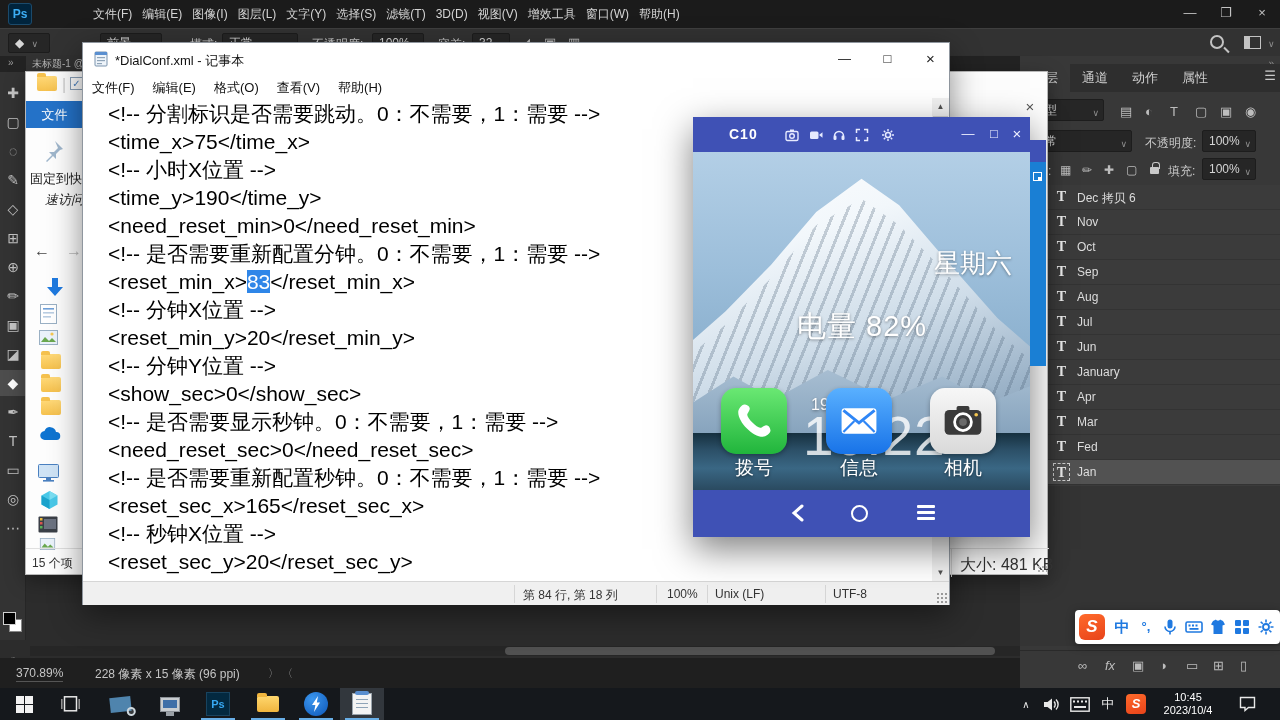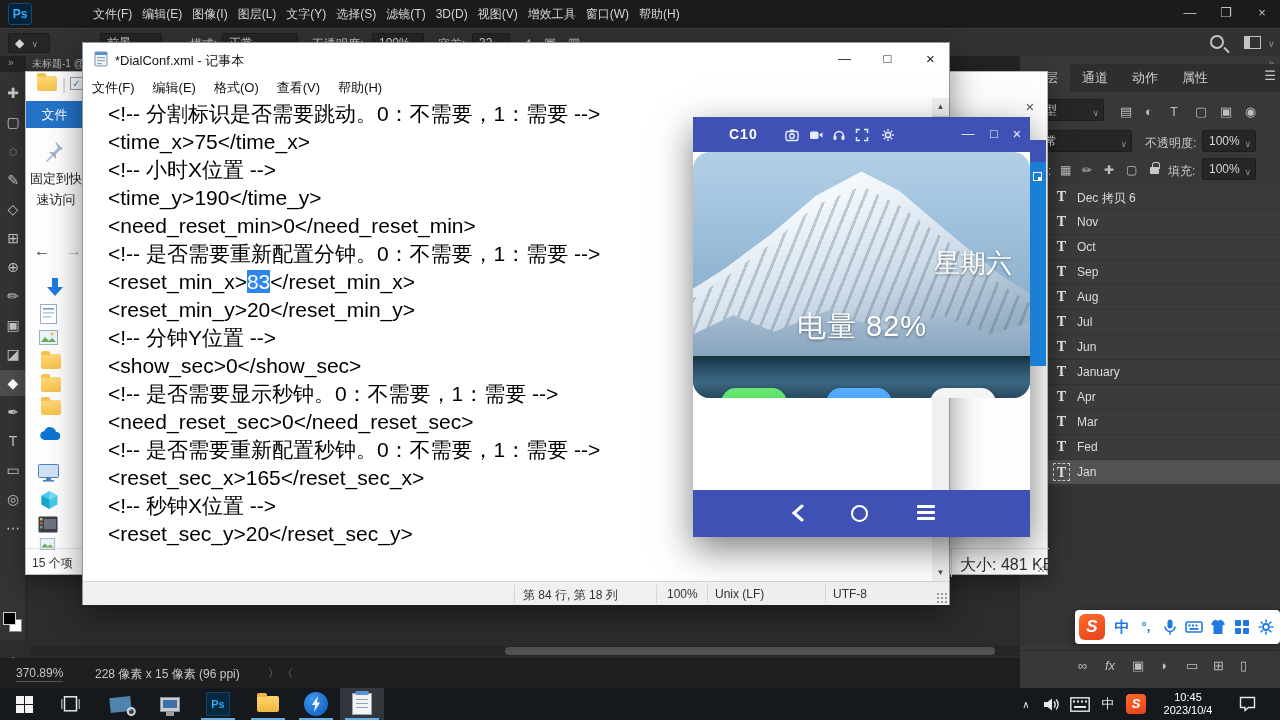--- a/index.html
+++ b/index.html
@@ -92,22 +92,22 @@
   .np-cell { position:absolute; top:5px; white-space:nowrap; }
   #np-grip { position:absolute; right:1px; bottom:1px; width:12px; height:12px;
     background-image:radial-gradient(#9a9a9a 1px, transparent 1.2px); background-size:4px 4px; }
 
   
   #emu { position:absolute; left:693px; top:117px; width:337px; height:420px; z-index:30; box-shadow:0 12px 34px rgba(0,0,0,0.5); }
   #emu-titlebar { position:absolute; left:0; top:0; width:337px; height:35px; background:#3f51b5; }
   #emu-title { position:absolute; left:36px; top:9px; color:#fff; font-weight:bold; font-size:14px; letter-spacing:1px; }
   .emu-tbicon { position:absolute; top:11px; width:14px; height:14px; }
   .emu-wc { position:absolute; top:0; width:26px; height:35px; color:#eef0ff; text-align:center; line-height:34px; font-size:13px; }
-  #emu-screen { position:absolute; left:0; top:35px; width:337px; height:246px; overflow:hidden;
-    background:linear-gradient(180deg,#b3cfe6 0%,#9cbeda 35%,#84aac9 70%,#6f97b8 100%);border-radius:17px; }
+  #emu-screen { position:absolute; left:0; top:35px; width:337px; height:338px; overflow:hidden;
+    background:linear-gradient(180deg,#b3cfe6 0%,#9cbeda 35%,#84aac9 70%,#6f97b8 100%); }
   #mtn-main { position:absolute; left:-6%; top:4%; width:112%; height:98%;
     background:linear-gradient(160deg,#ffffff 0%,#f2f7fb 25%,#cfdde9 50%,#9db4c9 72%,#7290ab 95%);
     clip-path:polygon(0 100%,0 58%,14% 44%,26% 30%,38% 14%,50% 4%,60% 12%,72% 28%,86% 46%,100% 60%,100% 100%); }
   #mtn-streaks { position:absolute; left:-6%; top:4%; width:112%; height:98%; opacity:.75;
     background:repeating-linear-gradient(112deg,rgba(74,96,118,0) 0 9px,rgba(74,96,118,.38) 9px 12px);
     clip-path:polygon(0 100%,0 62%,14% 48%,26% 34%,38% 18%,50% 10%,60% 18%,72% 32%,86% 50%,100% 64%,100% 100%); }
   #mtn-ridge { position:absolute; left:0; top:52%; width:100%; height:48%;
     background:linear-gradient(180deg,#bdcfdf 0%,#8ba7c0 60%,#6e8da9 100%);
     clip-path:polygon(0 100%,0 46%,12% 30%,24% 44%,40% 26%,58% 44%,74% 30%,88% 46%,100% 36%,100% 100%); }
   #shore { position:absolute; left:0; bottom:0; width:100%; height:17%;
@@ -358,21 +358,21 @@
   <div class="fold" style="left:11px;top:4px;"></div>
   <div style="position:absolute;left:36px;top:4px;color:#ccc;">|</div>
   <div style="position:absolute;left:44px;top:5px;width:13px;height:13px;border:1.5px solid #8aa0b8;color:#4a80c0;font-size:10px;line-height:11px;text-align:center;">✓</div>
   <div id="exp-close">×</div>
   <div id="exp-file-tab">文件</div>
 
   <svg style="position:absolute;left:16px;top:66px;" width="24" height="24" viewBox="0 0 24 24">
     <path d="M13 3l8 8-3 1-4 4 0 5-3-3-6 6-1-1 6-6-3-3 5 0 4-4z" fill="#9fb6cc"></path>
   </svg>
   <div class="exp-text" style="left:2px;top:98px;width:56px;text-align:center;">固定到快</div>
-  <div class="exp-text" style="left:2px;top:119px;width:56px;text-align:center;">速访问</div>
+  <div class="exp-text" style="left:2px;top:119px;width:56px;text-align:right;font-style:italic;">速访问</div>
 
   <div class="exp-text" style="left:8px;top:170px;font-size:16px;color:#444;">←</div>
   <div class="exp-text" style="left:40px;top:170px;font-size:16px;color:#b8b8b8;">→</div>
 
   <svg style="position:absolute;left:18px;top:204px;" width="22" height="24" viewBox="0 0 22 24">
     <path d="M8 2h6v9h5l-8 9-8-9h5z" fill="#1f7ae0"></path>
   </svg>
   <svg style="position:absolute;left:14px;top:232px;" width="17" height="20" viewBox="0 0 17 20">
     <rect x="0.5" y="0.5" width="16" height="19" fill="#fff" stroke="#9ab0c4"></rect>
     <rect x="3" y="4" width="11" height="1.6" fill="#6fa0d8"></rect>
@@ -443,20 +443,21 @@
       <div class="np-menu">帮助(H)</div>
     </div>
   <div id="np-text">
       <div class="np-line">&lt;!-- 分割标识是否需要跳动。0：不需要，1：需要 --&gt;</div>
       <div class="np-line">&lt;time_x&gt;75&lt;/time_x&gt;</div>
       <div class="np-line">&lt;!-- 小时X位置 --&gt;</div>
       <div class="np-line">&lt;time_y&gt;190&lt;/time_y&gt;</div>
       <div class="np-line">&lt;need_reset_min&gt;0&lt;/need_reset_min&gt;</div>
       <div class="np-line">&lt;!-- 是否需要重新配置分钟。0：不需要，1：需要 --&gt;</div>
       <div class="np-line"><span>&lt;reset_min_x&gt;</span><span class="np-hl">83</span><span>&lt;/reset_min_x&gt;</span></div>
+      <div class="np-line">&lt;!-- 分钟X位置 --&gt;</div>
       <div class="np-line">&lt;reset_min_y&gt;20&lt;/reset_min_y&gt;</div>
       <div class="np-line">&lt;!-- 分钟Y位置 --&gt;</div>
       <div class="np-line">&lt;show_sec&gt;0&lt;/show_sec&gt;</div>
       <div class="np-line">&lt;!-- 是否需要显示秒钟。0：不需要，1：需要 --&gt;</div>
       <div class="np-line">&lt;need_reset_sec&gt;0&lt;/need_reset_sec&gt;</div>
       <div class="np-line">&lt;!-- 是否需要重新配置秒钟。0：不需要，1：需要 --&gt;</div>
       <div class="np-line">&lt;reset_sec_x&gt;165&lt;/reset_sec_x&gt;</div>
       <div class="np-line">&lt;!-- 秒钟X位置 --&gt;</div>
       <div class="np-line">&lt;reset_sec_y&gt;20&lt;/reset_sec_y&gt;</div>
     </div>

